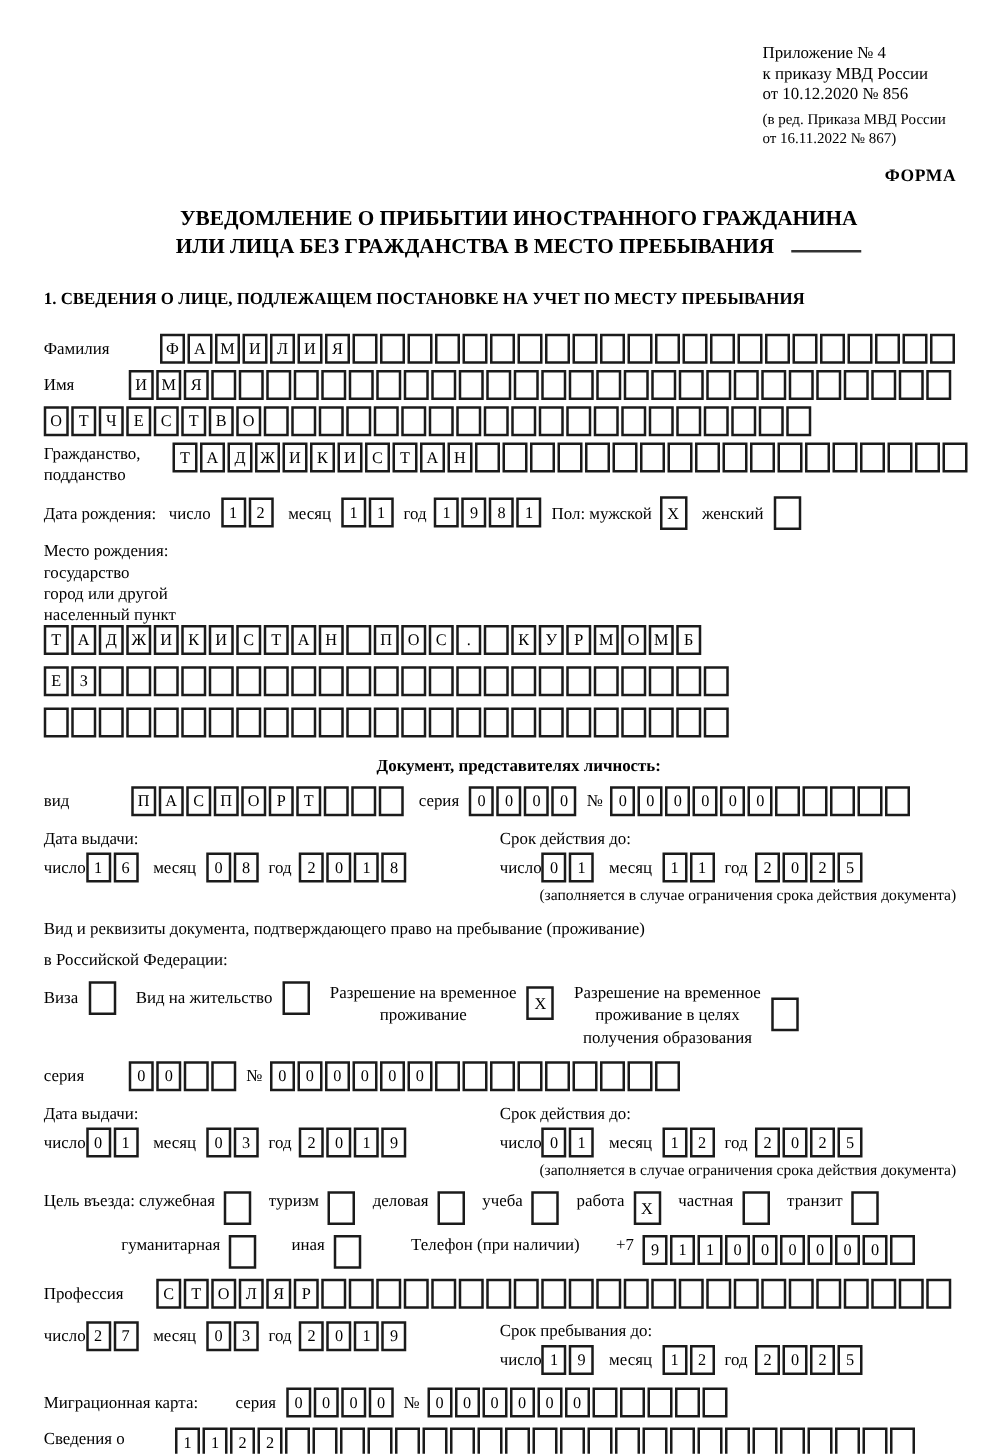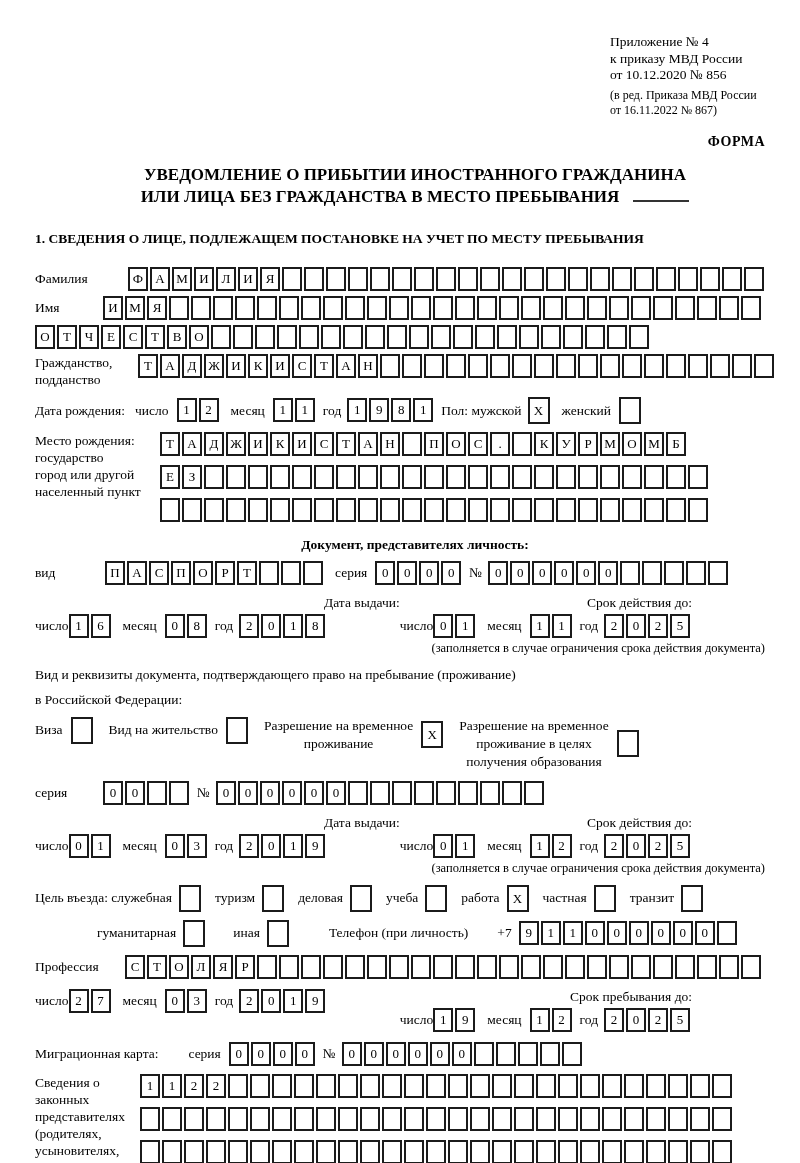--- a/index.html
+++ b/index.html
@@ -28,30 +28,30 @@
   }
   .cb .cell{width:18px;height:23px;line-height:23px;}
   .stack .cells{display:block;margin-bottom:9px;}
   .w93{width:93px;} .w68{width:68px;} .w123{width:123px;} .w103{width:103px;}
   .w125{width:125px;} .w90{width:90px;} .w105{width:105px;} .w70{width:70px;}
   .gap{margin-left:10px;margin-right:8px;} .gap-s{margin-left:6px;margin-right:6px;}
   
   .dg-row{display:flex;justify-content:flex-start;margin-top:10px;}
   .dg{flex:none;}
   .dg-left{width:48%;}
-  .dg-title{text-align:right;margin-bottom:3px;}
+  .dg-title{text-align:left;margin-bottom:3px;}
   .dg-line{display:flex;align-items:center;}
   .doc-header{text-align:center;font-weight:bold;margin:6px 0 8px 0;}
   .note-right{text-align:right;font-size:12.5px;padding-right:30px;margin:3px 0 9px 0;}
   .plain-line{margin:4px 0 6px 0;line-height:19px;}
   
   .opt-row{display:flex;align-items:flex-start;margin:8px 0 10px 0;}
   .opt{display:flex;align-items:center;margin-right:14px;}
   .opt .olabel{white-space:pre-line;text-align:center;line-height:18px;margin-right:8px;}
-  .purpose-row{display:flex;align-items:center;margin-bottom:8px;}
+  .purpose-row{display:flex;align-items:flex-start;margin-bottom:8px;}
   .purpose-row .plabel{margin-right:7px;} .purpose-row .cells{margin-right:12px;}
   .indent60{margin-left:62px;}
   .rep-right{display:flex;flex-direction:column;}
 </style>
 </head>
 <body>
 
 <div class="hdr-block">
   <div>Приложение № 4</div>
   <div>к приказу МВД России</div>
@@ -95,21 +95,21 @@
   <span class="flabel gap">месяц</span>
   <span class="cells"><span class="cell">1</span><span class="cell">1</span></span>
   <span class="flabel gap-s">год</span>
   <span class="cells"><span class="cell">1</span><span class="cell">9</span><span class="cell">8</span><span class="cell">1</span></span>
   <span class="flabel gap-s">Пол: мужской</span>
   <span class="cells cb"><span class="cell">X</span></span>
   <span class="flabel gap">женский</span>
   <span class="cells cb"><span class="cell"></span></span>
 </div>
 
-<div class="frow top" style="margin-top:8px;">
+<div class="frow top" style="margin-top:8px;flex-direction:column;">
   <span class="flabel w125">Место рождения:
 государство
 город или другой
 населенный пункт</span>
   <span class="stack">
     <span class="cells"><span class="cell">Т</span><span class="cell">А</span><span class="cell">Д</span><span class="cell">Ж</span><span class="cell">И</span><span class="cell">К</span><span class="cell">И</span><span class="cell">С</span><span class="cell">Т</span><span class="cell">А</span><span class="cell">Н</span><span class="cell"></span><span class="cell">П</span><span class="cell">О</span><span class="cell">С</span><span class="cell">.</span><span class="cell"></span><span class="cell">К</span><span class="cell">У</span><span class="cell">Р</span><span class="cell">М</span><span class="cell">О</span><span class="cell">М</span><span class="cell">Б</span></span>
     <span class="cells"><span class="cell">Е</span><span class="cell">З</span><span class="cell"></span><span class="cell"></span><span class="cell"></span><span class="cell"></span><span class="cell"></span><span class="cell"></span><span class="cell"></span><span class="cell"></span><span class="cell"></span><span class="cell"></span><span class="cell"></span><span class="cell"></span><span class="cell"></span><span class="cell"></span><span class="cell"></span><span class="cell"></span><span class="cell"></span><span class="cell"></span><span class="cell"></span><span class="cell"></span><span class="cell"></span><span class="cell"></span><span class="cell"></span></span>
     <span class="cells"><span class="cell"></span><span class="cell"></span><span class="cell"></span><span class="cell"></span><span class="cell"></span><span class="cell"></span><span class="cell"></span><span class="cell"></span><span class="cell"></span><span class="cell"></span><span class="cell"></span><span class="cell"></span><span class="cell"></span><span class="cell"></span><span class="cell"></span><span class="cell"></span><span class="cell"></span><span class="cell"></span><span class="cell"></span><span class="cell"></span><span class="cell"></span><span class="cell"></span><span class="cell"></span><span class="cell"></span><span class="cell"></span></span>
   </span>
 </div>
@@ -222,21 +222,21 @@
   <span class="plabel">частная</span>
   <span class="cells cb"><span class="cell"></span></span>
   <span class="plabel">транзит</span>
   <span class="cells cb"><span class="cell"></span></span>
 </div>
 <div class="purpose-row indent60">
   <span class="plabel">гуманитарная</span>
   <span class="cells cb"><span class="cell"></span></span>
   <span class="plabel" style="margin-left:14px;">иная</span>
   <span class="cells cb"><span class="cell"></span></span>
-  <span class="plabel" style="margin-left:26px;">Телефон (при личность)</span>
+  <span class="plabel" style="margin-left:26px;">Телефон (при наличии)</span>
   <span class="plabel" style="margin-left:22px;">+7</span>
   <span class="cells"><span class="cell">9</span><span class="cell">1</span><span class="cell">1</span><span class="cell">0</span><span class="cell">0</span><span class="cell">0</span><span class="cell">0</span><span class="cell">0</span><span class="cell">0</span><span class="cell"></span></span>
 </div>
 
 <div class="frow">
   <span class="flabel w90">Профессия</span>
   <span class="cells"><span class="cell">С</span><span class="cell">Т</span><span class="cell">О</span><span class="cell">Л</span><span class="cell">Я</span><span class="cell">Р</span><span class="cell"></span><span class="cell"></span><span class="cell"></span><span class="cell"></span><span class="cell"></span><span class="cell"></span><span class="cell"></span><span class="cell"></span><span class="cell"></span><span class="cell"></span><span class="cell"></span><span class="cell"></span><span class="cell"></span><span class="cell"></span><span class="cell"></span><span class="cell"></span><span class="cell"></span><span class="cell"></span><span class="cell"></span><span class="cell"></span><span class="cell"></span><span class="cell"></span><span class="cell"></span></span>
 </div>
 
 <div class="dg-row">

